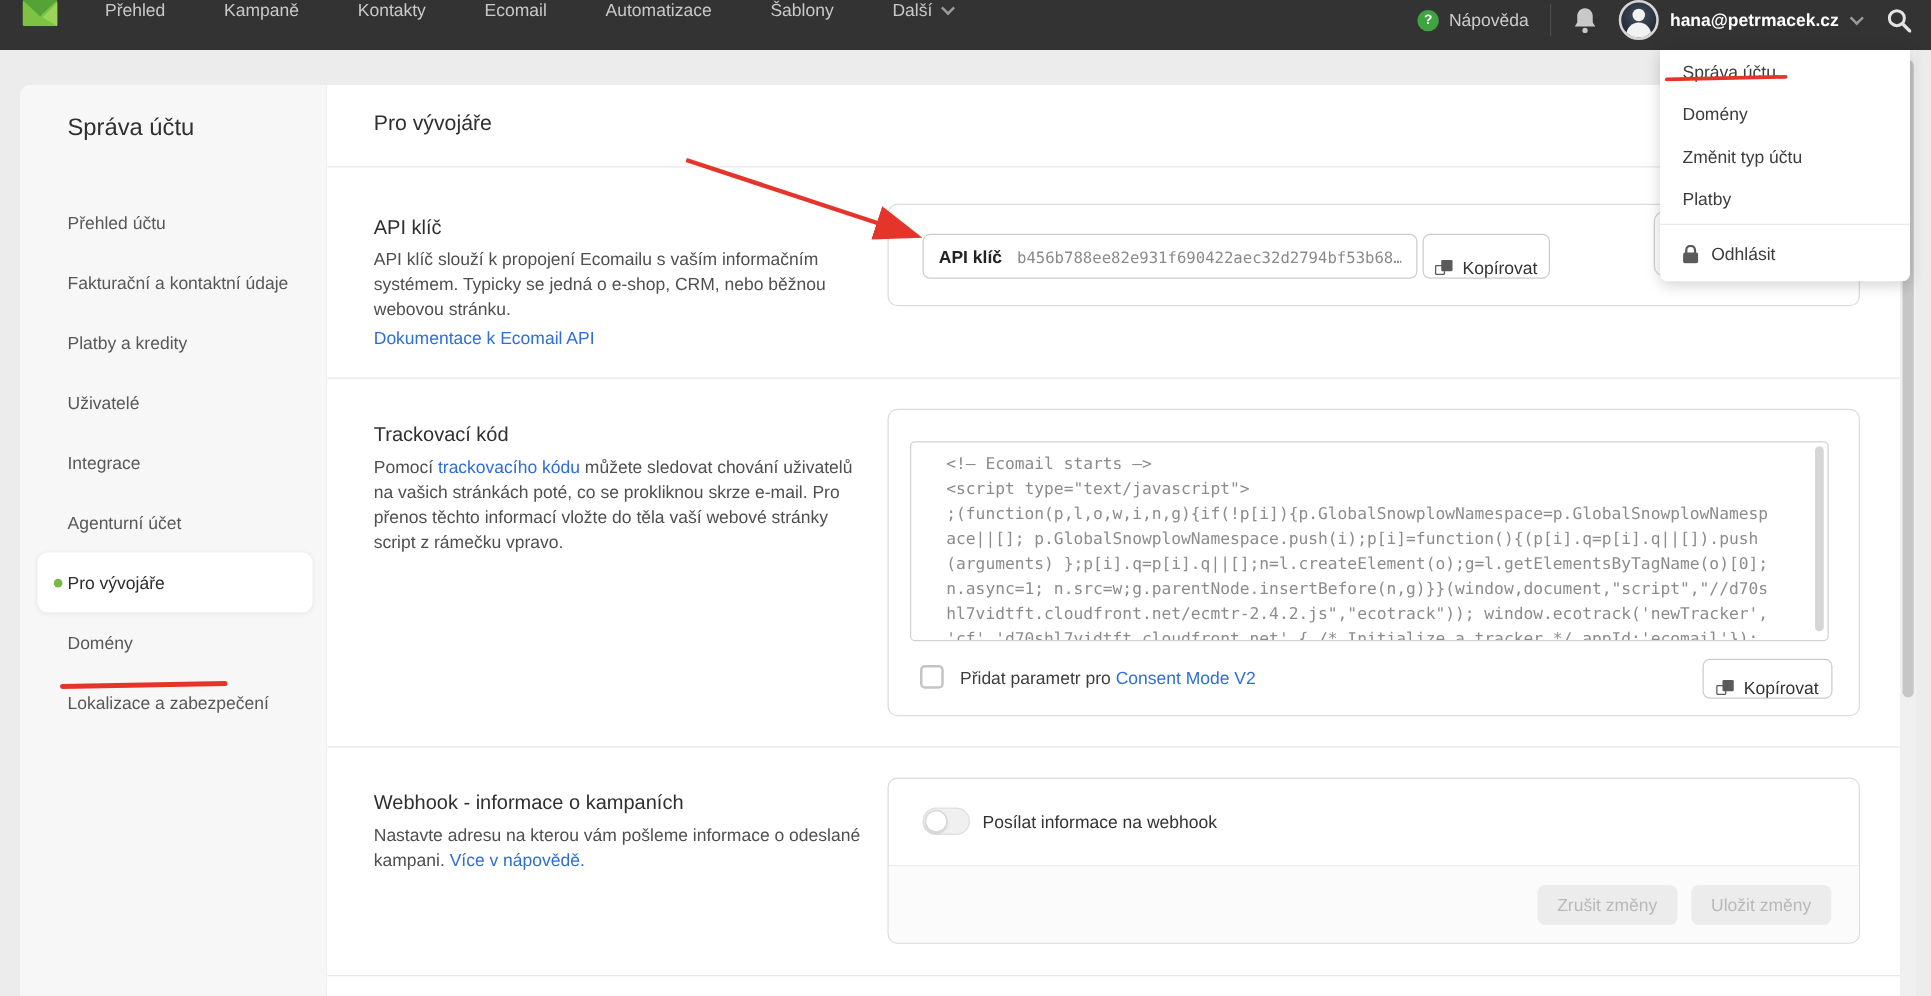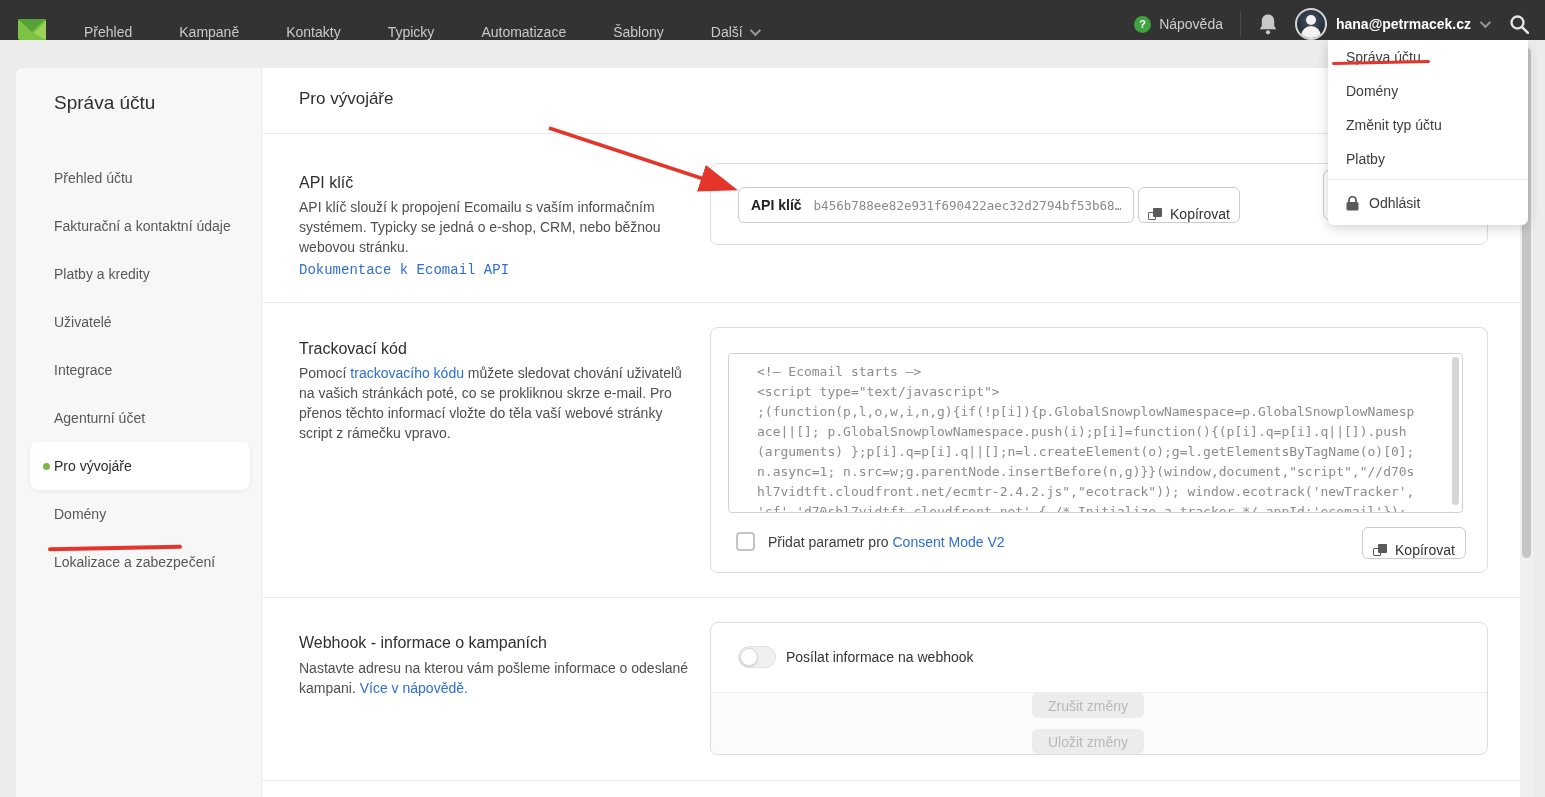--- a/index.html
+++ b/index.html
@@ -1,21 +1,21 @@
 <!DOCTYPE html>
 <html><head>
 <meta charset="utf-8">
 <style>
   * { margin:0; padding:0; box-sizing:border-box; }
   html,body { width:1545px; height:797px; overflow:hidden;
     font-family:"Liberation Sans", sans-serif; background:#ececec; }
 
   
   .topbar { position:absolute; left:0; top:0; width:1545px; height:40px;
-    background:#333333; display:flex; align-items:flex-end; z-index:10; }
+    background:#333333; display:flex; align-items:flex-start; z-index:10; }
   .logo { width:28px; height:21px; margin-left:18px; flex:0 0 auto; }
   .nav { display:flex; align-items:center; margin-left:38px; gap:47px; }
   .nav-item { color:#c9c9c9; font-size:14px; cursor:pointer; white-space:nowrap;
     display:flex; align-items:center; gap:7px; }
   .caret { width:8px; height:8px; border-right:2px solid #9a9a9a; border-bottom:2px solid #9a9a9a;
     transform:rotate(45deg) translateY(-2px); display:inline-block; }
   .topbar-right { margin-left:auto; display:flex; align-items:center; gap:17px; padding-right:16px; }
   .help { display:flex; align-items:center; gap:8px; color:#cdcdcd; font-size:14px; cursor:pointer; }
   .help-q { width:17px; height:17px; border-radius:50%; background:#3fa33f; color:#fff;
     font-size:11px; font-weight:bold; display:flex; align-items:center; justify-content:center; }
@@ -47,21 +47,21 @@
     border-radius:50%; background:#7cb848; }
 
   
   .main { position:relative; flex:1; background:#fff; border-radius:0 8px 0 0; }
   .page-title { position:absolute; left:37px; top:21px; font-size:17px; font-weight:500; color:#2f2f2f; }
   .hr { position:absolute; left:0; right:0; height:1px; background:#e7e7e7; }
   .hr1{top:65px;} .hr2{top:234px;} .hr3{top:529px;} .hr4{top:712px;}
   .sec-head { position:absolute; left:37px; font-size:16px; font-weight:500; color:#2f2f2f; }
   .sec-desc { position:absolute; left:37px; width:396px; font-size:14px; line-height:20px; color:#4f4f4f; }
   a.lnk { color:#2e6ed6; text-decoration:none; cursor:pointer; }
-  .doc-link { display:block; margin-top:3px;font-family:Liberation Mono, monospace; }
+  .doc-link { display:block; margin-top:3px; }
 
   .panel { position:absolute; background:#fff; border:1px solid #dcdcdc; border-radius:8px; }
   .api-card { left:448px; top:95px; width:778px; height:82px; }
   .track-card { left:448px; top:259px; width:778px; height:246px; }
   .wh-card { left:448px; top:554px; width:778px; height:133px; }
 
   
   .api-field { position:absolute; left:27px; top:23px; width:396px; height:36px;
     border:1px solid #cccccc; border-radius:6px; background:#fff;
     display:flex; align-items:center; padding:0 12px; overflow:hidden; }
@@ -92,21 +92,21 @@
   .cb-label { position:absolute; left:57px; top:206px; font-size:14px; color:#3d3d3d; }
 
   
   .toggle { position:absolute; left:27px; top:23px; width:38px; height:22px;
     background:#f0f0f0; border:1px solid #e0e0e0; border-radius:11px; cursor:pointer; }
   .toggle .knob { position:absolute; left:1px; top:1px; width:18px; height:18px; border-radius:50%;
     background:#fff; border:1px solid #d8d8d8; box-shadow:0 1px 2px rgba(0,0,0,0.15); }
   .toggle-label { position:absolute; left:75px; top:26px; font-size:14px; color:#333; }
   .wh-footer { position:absolute; left:0; right:0; bottom:0; height:62px; background:#fbfbfb;
     border-top:1px solid #ececec; border-radius:0 0 8px 8px;
-    display:flex; align-items:center; justify-content:flex-end; gap:11px; padding-right:22px;flex-direction:column; }
+    display:flex; align-items:center; justify-content:flex-end; gap:11px; padding-right:22px; }
   .dis-btn { height:32px; border:none; border-radius:6px; background:#ececec; color:#b9b9b9;
     font-size:14px; padding:0 16px; font-family:inherit; }
 
   
   .dropdown { position:absolute; left:1328px; top:40px; width:200px; background:#fff;
     border-radius:0 0 6px 6px; box-shadow:0 3px 12px rgba(0,0,0,0.18); z-index:90; padding-bottom:2px; }
   .dd-item { height:34px; display:flex; align-items:center; padding-left:18px;
     font-size:14px; color:#3c3c3c; cursor:pointer; }
   .dd-sep { height:1px; background:#e9e9e9; margin:3px 0; }
   .dd-logout { height:40px; }
@@ -137,21 +137,21 @@
     <div class="nav-item">
         <span>Přehled</span>
       </div>
     <div class="nav-item">
         <span>Kampaně</span>
       </div>
     <div class="nav-item">
         <span>Kontakty</span>
       </div>
     <div class="nav-item">
-        <span>Typicky</span>
+        <span>Ecomail</span>
       </div>
     <div class="nav-item">
         <span>Automatizace</span>
       </div>
     <div class="nav-item">
         <span>Šablony</span>
       </div>
     <div class="nav-item">
       <span>Další</span>
       <span class="caret"></span>

